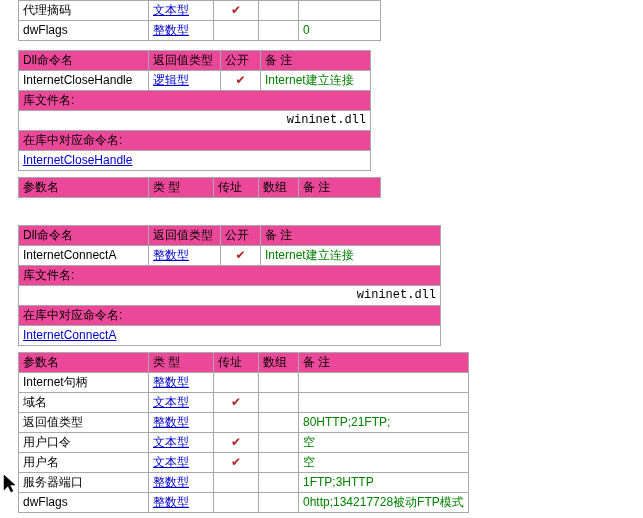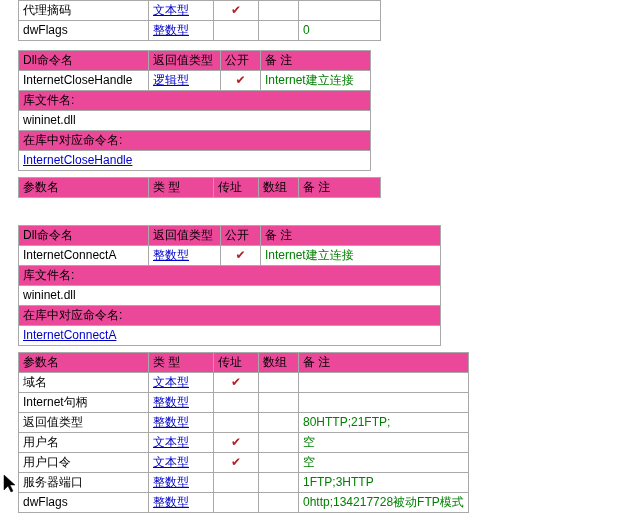--- a/index.html
+++ b/index.html
@@ -47,21 +47,21 @@
   .plain td { background: #ffffff; }
 
   .c-black { color: #000000; }
   .c-blue  { color: #0000cc; text-decoration: underline; }
   .c-green { color: #008000; }
   .check {
     color: #b22222;
     text-align: center;
     font-size: 12px;
   }
-  .mono { font-family: Liberation Sans, sans-serif; font-size: 11px; }
+  .mono { font-family: Liberation Mono, monospace; font-size: 11px; text-align: right; }
 
   
   .block { position: absolute; }
   #block-top      { left: 18px; top: 0px; }
   #block-close    { left: 18px; top: 50px; }
   #block-connect  { left: 18px; top: 225px; }
 
   
   .cursor {
     position: absolute;
@@ -202,49 +202,49 @@
     <tbody>
       <tr class="hdr">
         <td>参数名</td>
         <td>类 型</td>
         <td>传址</td>
         <td>数组</td>
         <td>备 注</td>
       </tr>
 
       <tr class="plain">
+        <td class="c-black">Internet句柄</td>
+        <td class="c-blue">整数型</td>
+        <td class="check"></td>
+        <td class="c-black"></td>
+        <td class="c-green"></td>
+      </tr>
+      <tr class="plain">
         <td class="c-black">域名</td>
         <td class="c-blue">文本型</td>
         <td class="check">✔</td>
         <td class="c-black"></td>
         <td class="c-green"></td>
       </tr>
       <tr class="plain">
-        <td class="c-black">Internet句柄</td>
-        <td class="c-blue">整数型</td>
-        <td class="check"></td>
-        <td class="c-black"></td>
-        <td class="c-green"></td>
-      </tr>
-      <tr class="plain">
         <td class="c-black">返回值类型</td>
         <td class="c-blue">整数型</td>
         <td class="check"></td>
         <td class="c-black"></td>
         <td class="c-green">80HTTP;21FTP;</td>
       </tr>
       <tr class="plain">
+        <td class="c-black">用户口令</td>
+        <td class="c-blue">文本型</td>
+        <td class="check">✔</td>
+        <td class="c-black"></td>
+        <td class="c-green">空</td>
+      </tr>
+      <tr class="plain">
         <td class="c-black">用户名</td>
-        <td class="c-blue">文本型</td>
-        <td class="check">✔</td>
-        <td class="c-black"></td>
-        <td class="c-green">空</td>
-      </tr>
-      <tr class="plain">
-        <td class="c-black">用户口令</td>
         <td class="c-blue">文本型</td>
         <td class="check">✔</td>
         <td class="c-black"></td>
         <td class="c-green">空</td>
       </tr>
       <tr class="plain">
         <td class="c-black">服务器端口</td>
         <td class="c-blue">整数型</td>
         <td class="check"></td>
         <td class="c-black"></td>

